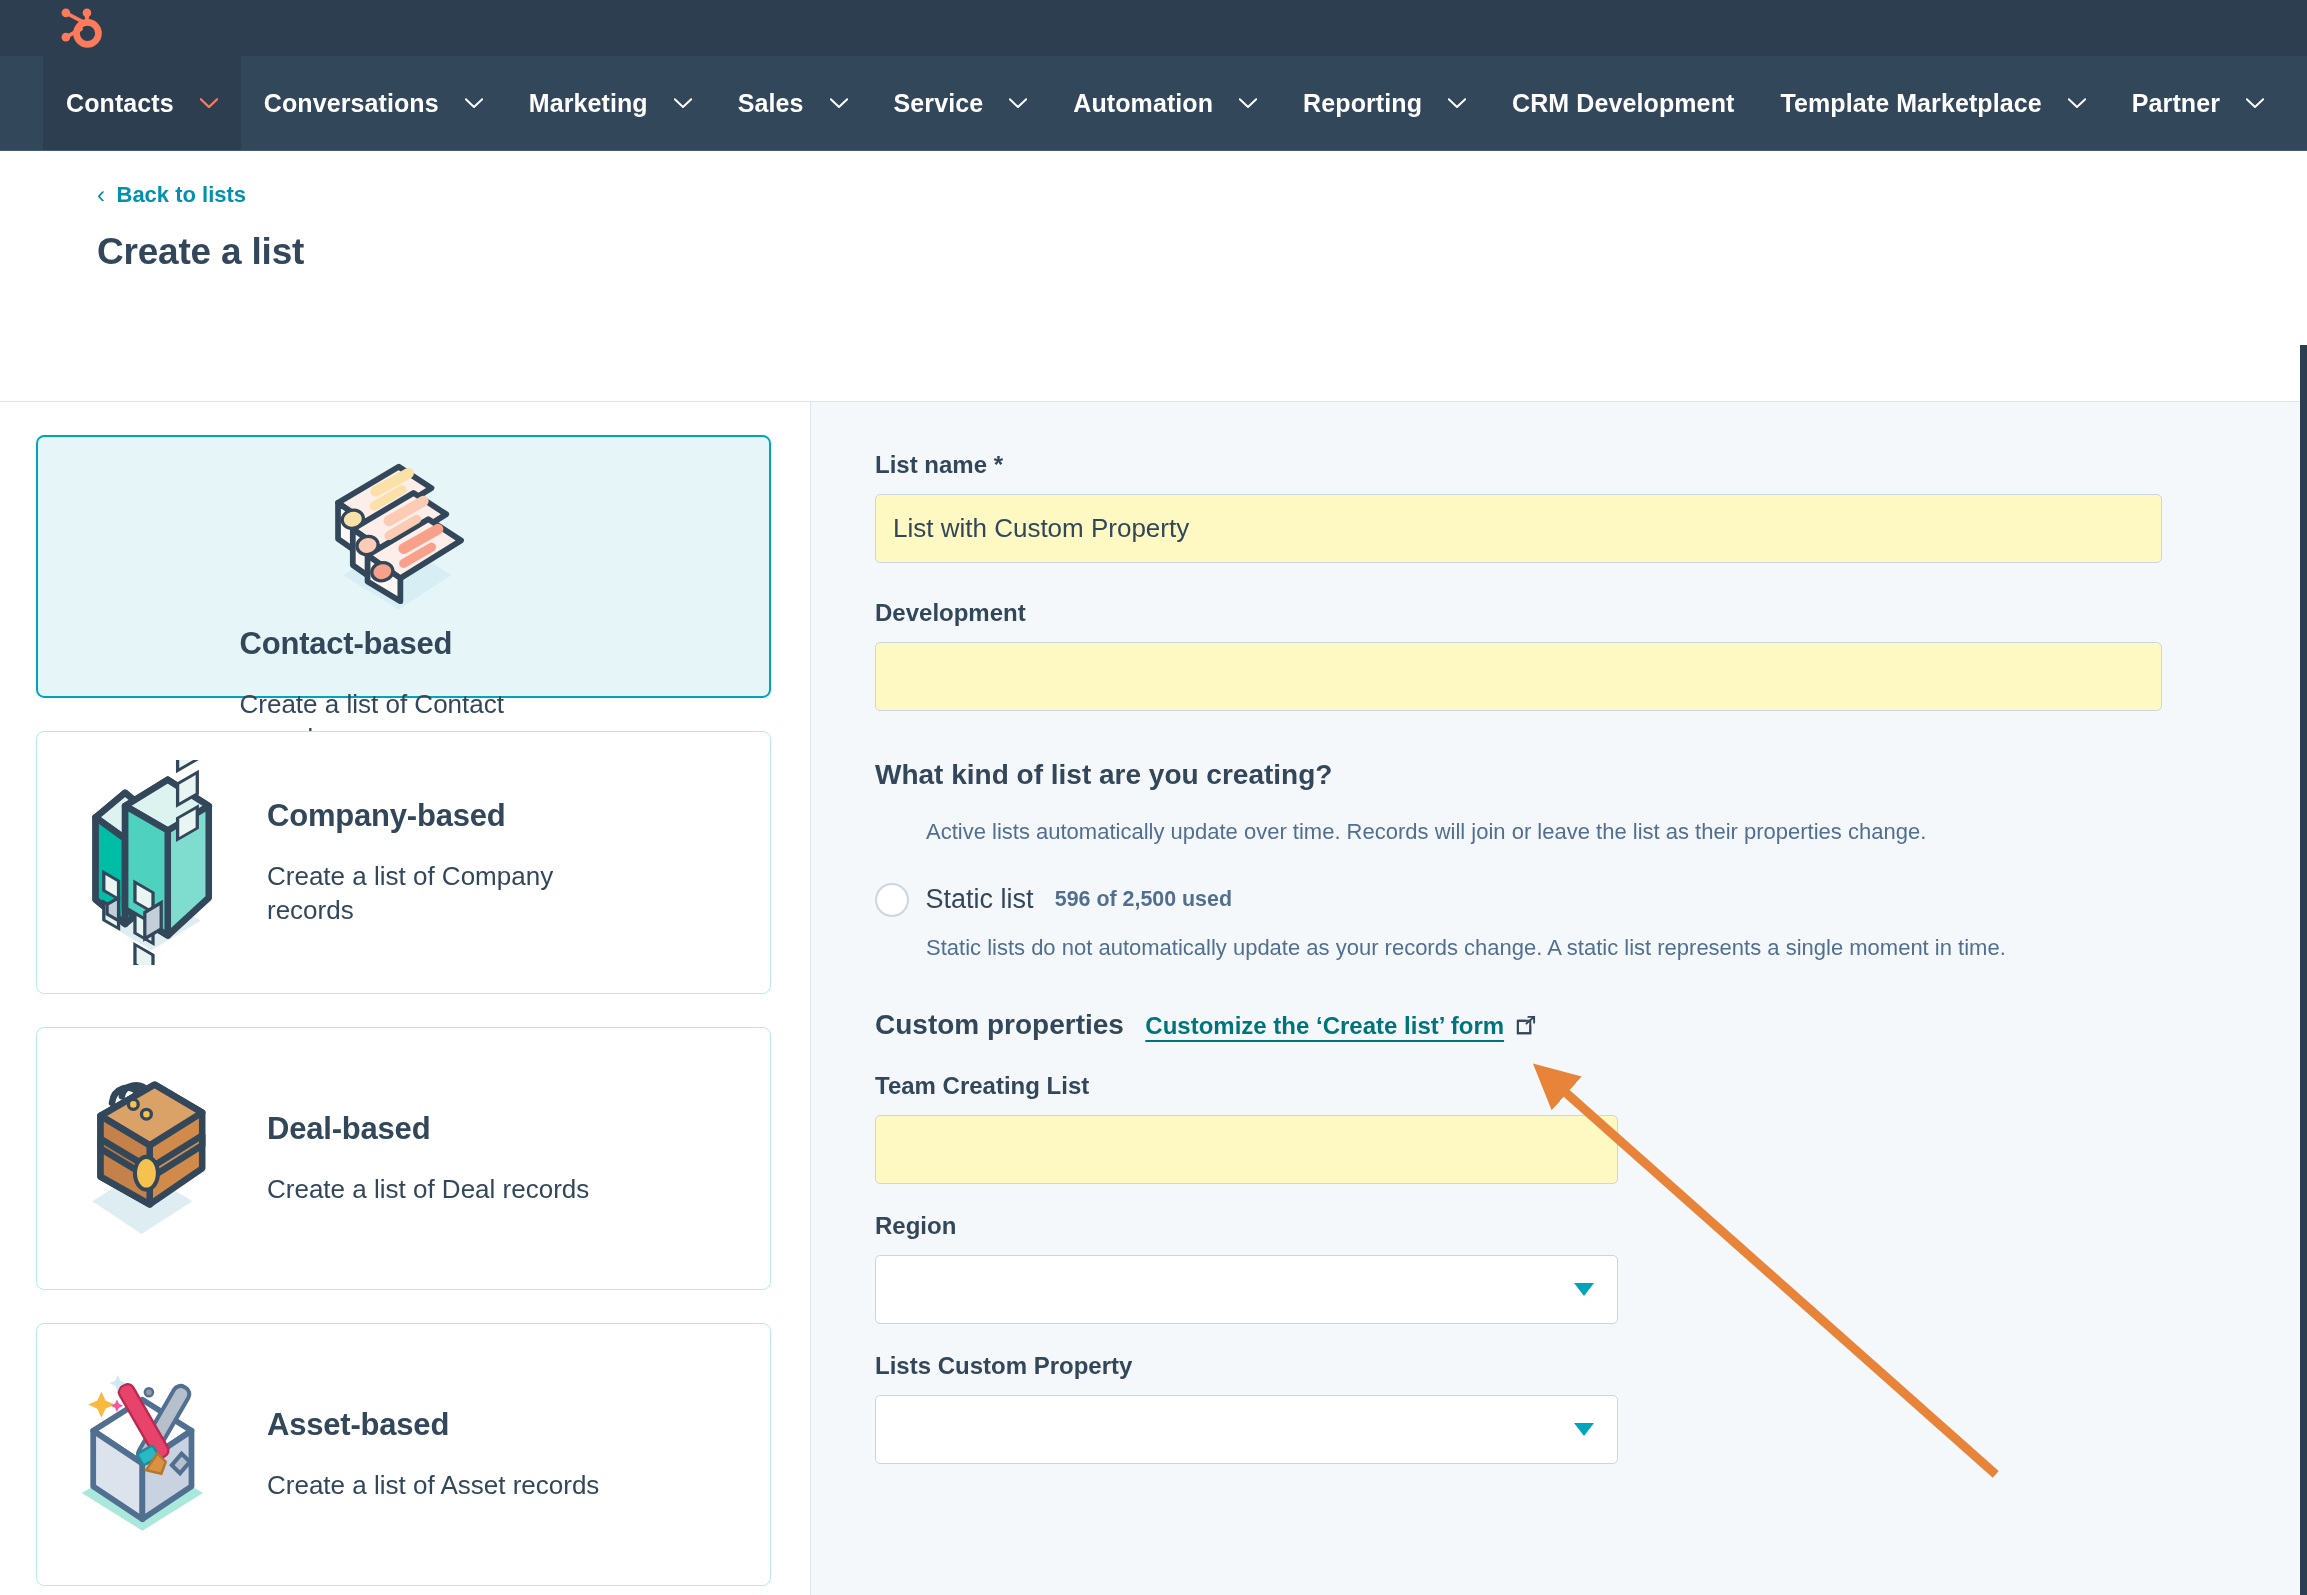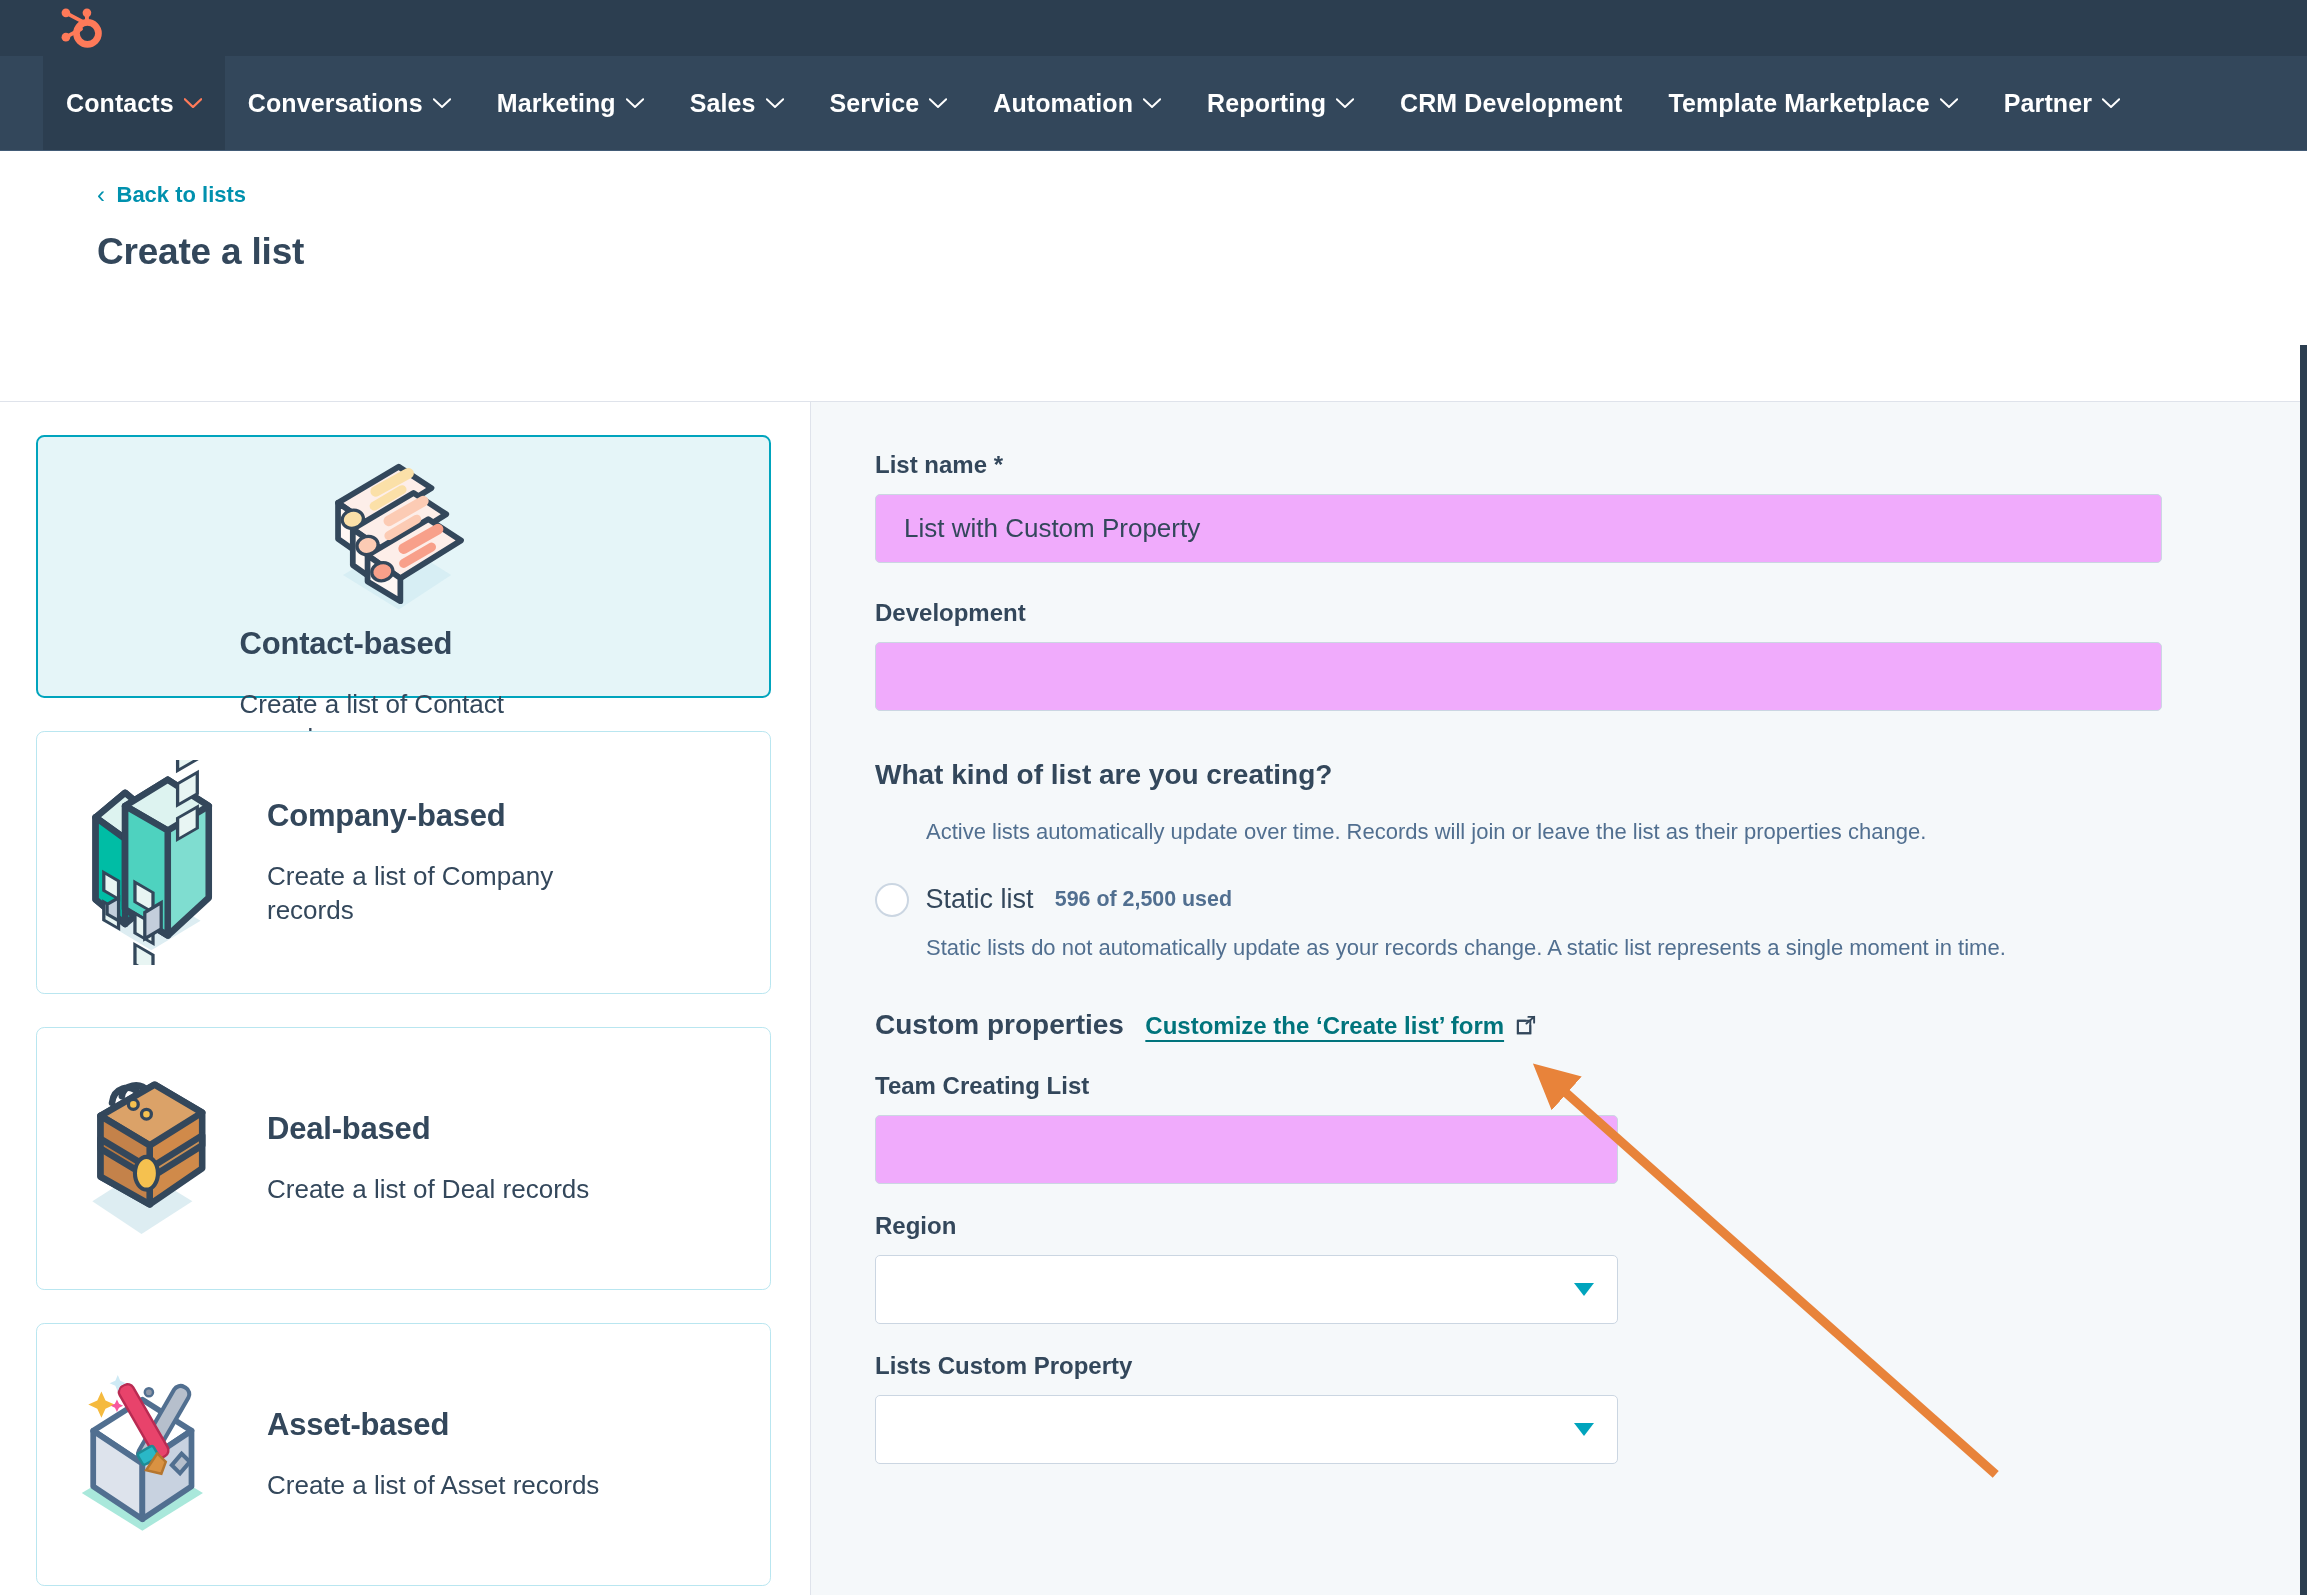--- a/index.html
+++ b/index.html
@@ -24,21 +24,21 @@
 
   
   #nav-bar {
     height: 95px;
     background: #33475B;
     display: flex;
     align-items: stretch;
     border-bottom: 1.6px solid #425B76;
   }
   .nav-item {
-    display: flex; align-items: center; gap: 10px;
+    display: flex; align-items: center; gap: 26px;
     padding: 0 23px;
     color: #ffffff;
     font-size: 25px;
     font-weight: 600;
     white-space: nowrap;
     cursor: pointer;
     letter-spacing: 0.1px;
   }
   .nav-item:first-child { margin-left: 43px; }
   .nav-item.active { background: #2C3E50; }
@@ -119,26 +119,26 @@
     line-height: 1.32; margin: 0; max-width: 353px;
   }
 
   
   .field-label {
     font-size: 24px; font-weight: 700; color: #33475B;
     margin: 0 0 15px 0;
   }
   .text-input {
     width: 1287px; height: 69px;
-    background: #f0abfc;
+    background: #fef9c3;
     border: 1.6px solid #CBD6E2;
     border-radius: 5px;
     font-size: 26px;
     color: #33475B;
-    padding: 0 28px;
+    padding: 0 17px;
     font-family: "Liberation Sans", sans-serif;
     display: flex; align-items: center;
   }
   .text-input.small { width: 743px; }
   .block-gap { height: 36px; }
 
   #section-question {
     font-size: 28px; font-weight: 700; color: #33475B;
     margin: 48px 0 26px 0;
   }

